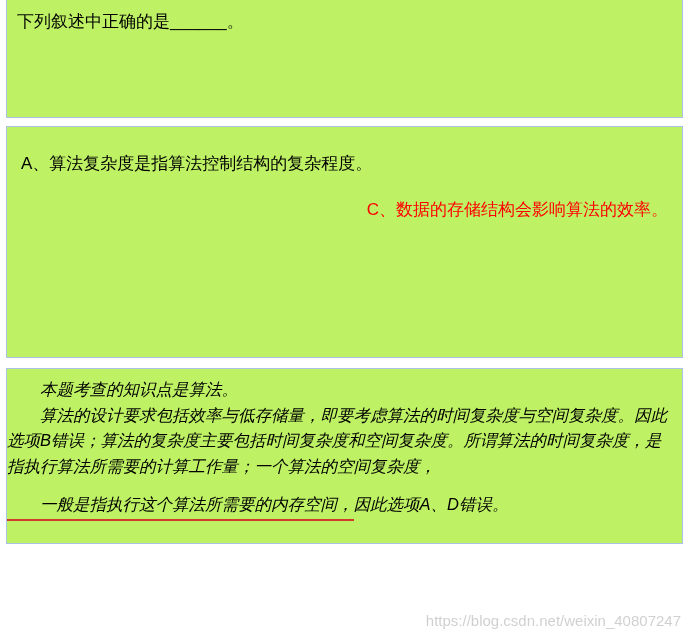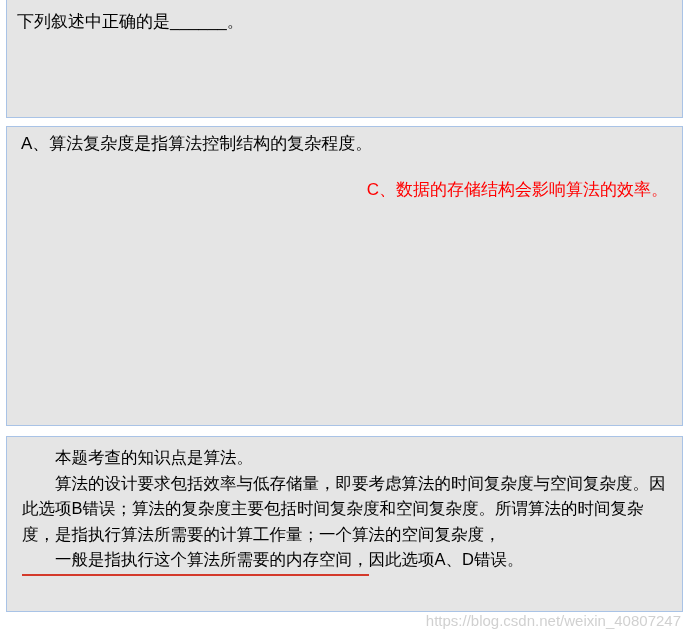--- a/index.html
+++ b/index.html
@@ -7,57 +7,59 @@
     width: 695px;
     height: 633px;
     background: #ffffff;
     font-family: "Microsoft YaHei", "SimSun", sans-serif;
     font-size: 17px;
     color: #000000;
     position: relative;
   }
   .panel {
     border: 1px solid #a9c3e6;
-    background: #e5e5e5;
+    background: #bef264;
     margin-bottom: 10px;
   }
   .question-panel {
     padding: 8px 10px;
     height: 118px;
     margin: 0px 12px 8px 6px;
     border-top: none;
   }
   .question-text { font-size: 17px; line-height: 1.6; }
   .options-panel {
-    padding: 4px 14px 14px 14px;
+    padding: 24px 14px 14px 14px;
     margin: 0 12px 10px 6px;
-    height: 300px;
+    height: 232px;
   }
   .option {
     font-size: 17px;
     line-height: 1.5;
     margin-bottom: 20px;
   }
   .option.correct { color: #ff0000; text-align: right; }
   .explain-panel {
-    padding: 8px 10px 12px 15px;
+    padding: 8px 10px 12px 0;
     margin: 0 12px 0 6px;
     height: 176px;
+    font-style: italic;
   }
   .explain-para {
     font-size: 16.5px;
     line-height: 1.55;
     text-indent: 2em;
     position: relative;
     z-index: 2;
   }
   .underline {
     display: inline-block;
     border-bottom: 2px solid #d43a2b;
     padding-bottom: 1px;
+    margin-top: 13px;
   }
   .watermark {
     position: absolute;
     right: 14px;
     bottom: 4px;
     color: rgba(150,150,150,0.45);
     font-size: 15px;
     font-family: Arial, sans-serif;
     z-index: 1;
     pointer-events: none;

